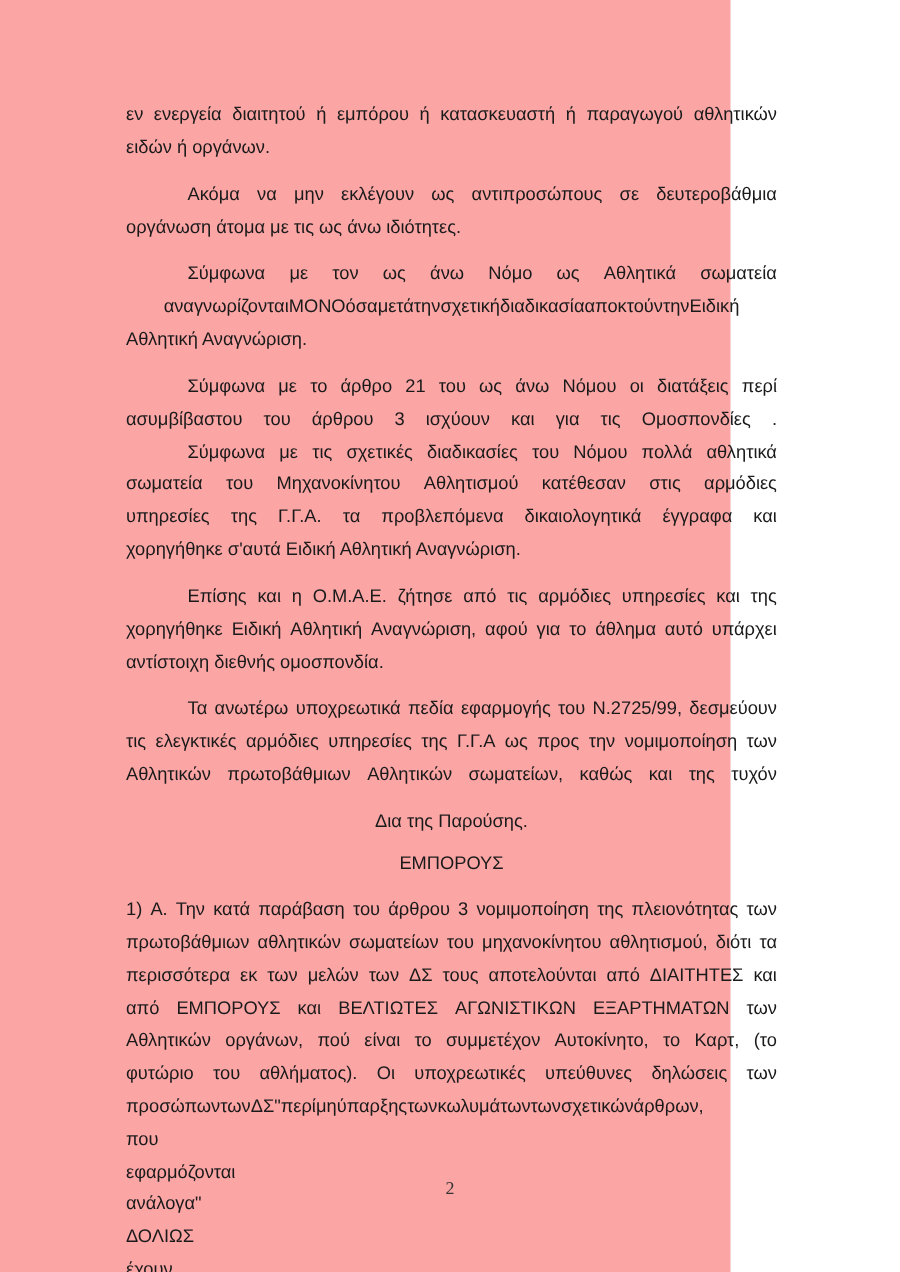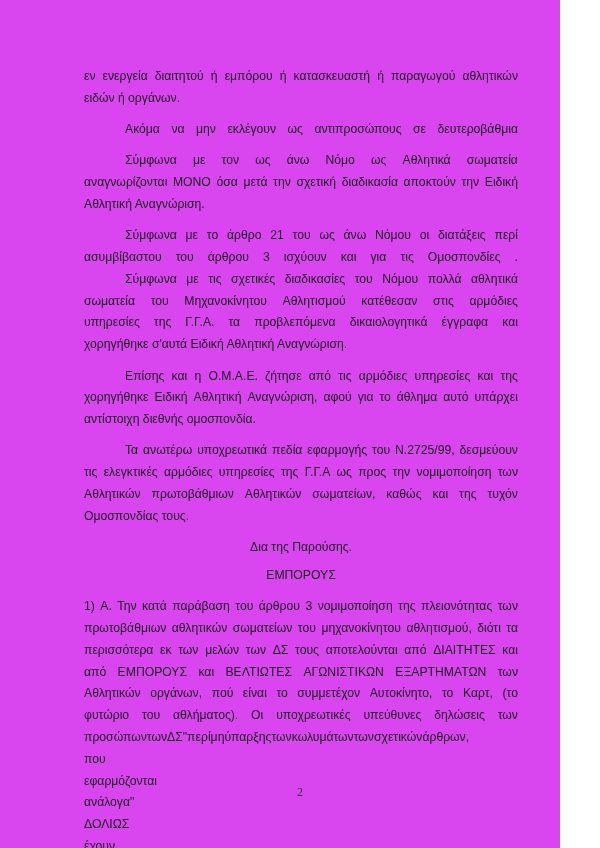--- a/index.html
+++ b/index.html
@@ -1,18 +1,18 @@
 <!DOCTYPE html>
 <html><head>
 <meta charset="utf-8">
 <style>
   html, body { margin: 0; padding: 0; background: #ffffff; }
   body { width: 600px; height: 848px; position: relative; overflow: hidden; }
   .page {
-    position: absolute; left: 0; top: 0; width: 560px; height: 848px; background: #d946ef;
+    position: absolute; left: 0; top: 0; width: 487px; height: 848px; background: #fca5a5;
   }
   .text {
     position: absolute; left: 84px; width: 434px; top: 66px;
     font-family: "Liberation Sans", sans-serif; font-size: 12.2px; color: #1a1a1a;
     line-height: 21.8px;
   }
   .p { margin: 0; text-align: justify; }
   .line { display: block; white-space: nowrap; text-align: justify; text-align-last: justify; }
   .line.last { text-align-last: left; }
   .line.indent { padding-left: 41px; }
@@ -50,36 +50,37 @@
       <span class="line indent" style="display: flex; justify-content: space-between;">
           <span>Ακόμα</span>
           <span>να</span>
           <span>μην</span>
           <span>εκλέγουν</span>
           <span>ως</span>
           <span>αντιπροσώπους</span>
           <span>σε</span>
           <span>δευτεροβάθμια</span>
         </span>
+      <span class="line last">οργάνωση άτομα με τις ως άνω ιδιότητες.</span>
     </div>
     <div class="gap"></div>
 
     <div class="p">
       <span class="line indent" style="display: flex; justify-content: space-between;">
           <span>Σύμφωνα</span>
           <span>με</span>
           <span>τον</span>
           <span>ως</span>
           <span>άνω</span>
           <span>Νόμο</span>
           <span>ως</span>
           <span>Αθλητικά</span>
           <span>σωματεία</span>
         </span>
-      <span class="line" style="display: flex; justify-content: space-between;">
+      <span class="line" style="display: flex; justify-content: center;">
           <span>αναγνωρίζονται</span>
           <span>ΜΟΝΟ</span>
           <span>όσα</span>
           <span>μετά</span>
           <span>την</span>
           <span>σχετική</span>
           <span>διαδικασία</span>
           <span>αποκτούν</span>
           <span>την</span>
           <span>Ειδική</span>
@@ -209,21 +210,20 @@
       <span class="line" style="display: flex; justify-content: space-between;">
           <span>Αθλητικών</span>
           <span>πρωτοβάθμιων</span>
           <span>Αθλητικών</span>
           <span>σωματείων,</span>
           <span>καθώς</span>
           <span>και</span>
           <span>της</span>
           <span>τυχόν</span>
         </span>
-      <span class="line last">Ομοσπονδίας τους.</span>
     </div>
     <div class="gap"></div>
 
     <span class="center">Δια της Παρούσης.</span>
     <div class="gap" style="height:6px"></div>
     <span class="center">ΕΜΠΟΡΟΥΣ</span>
     <div class="gap"></div>
 
     <div class="p">
       <span class="line" style="display: flex; justify-content: space-between;">

